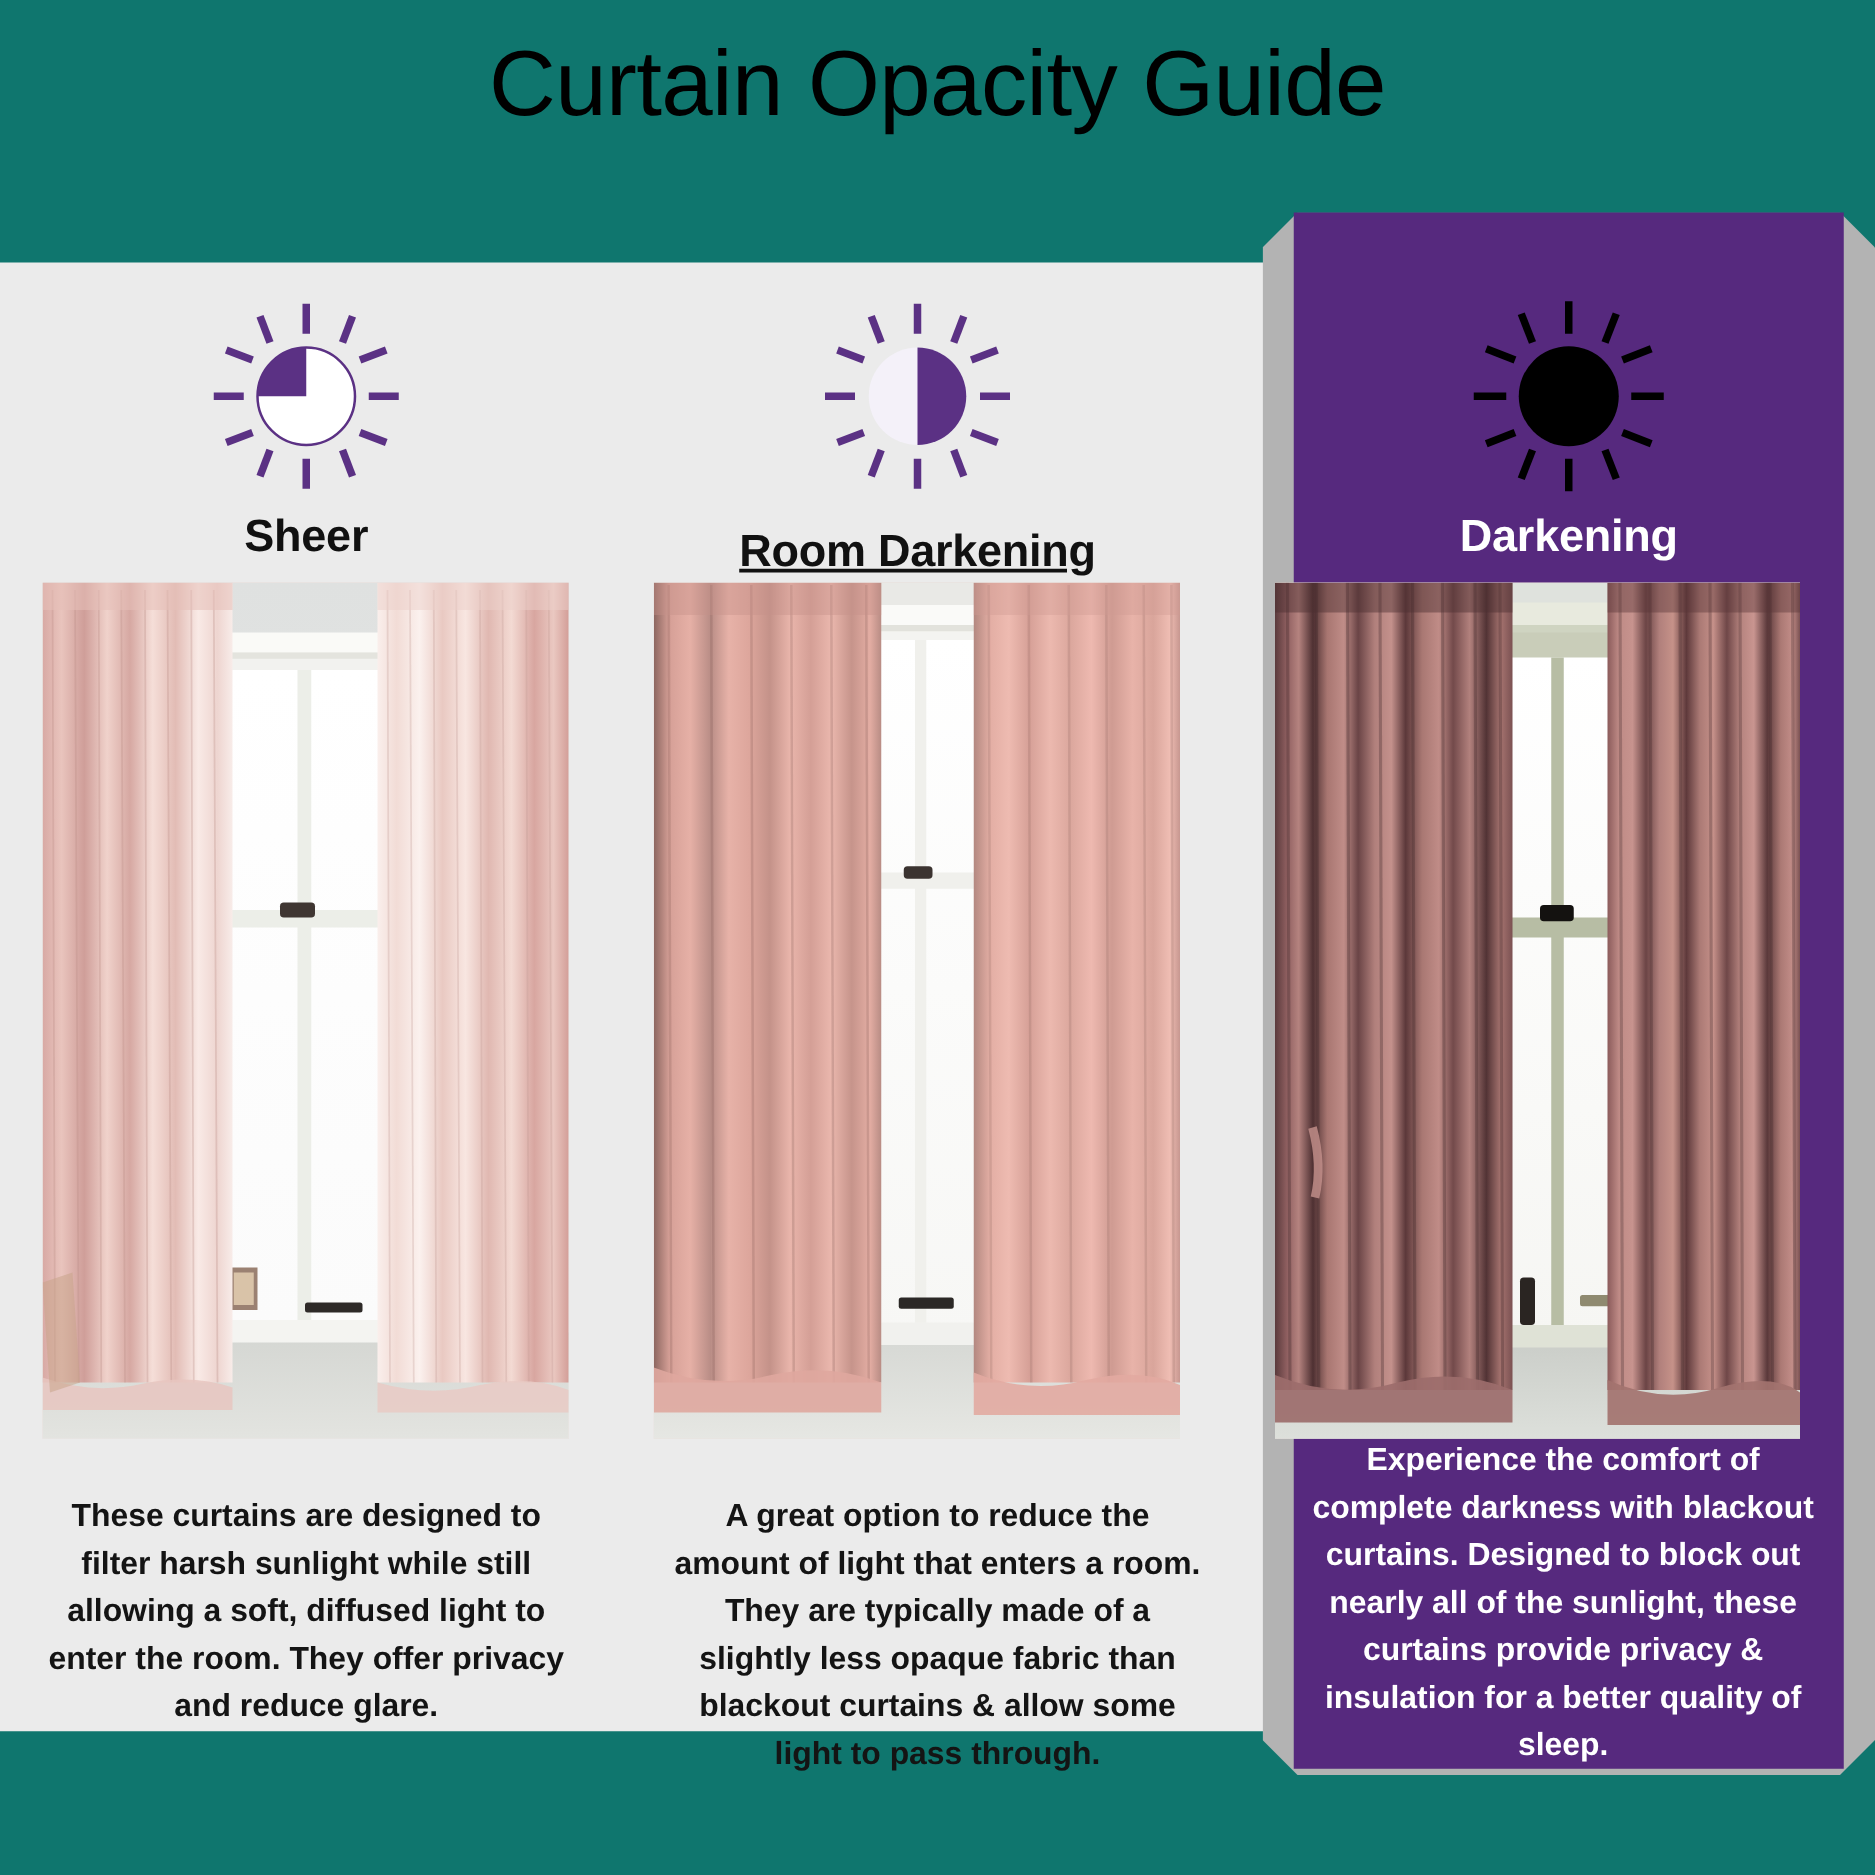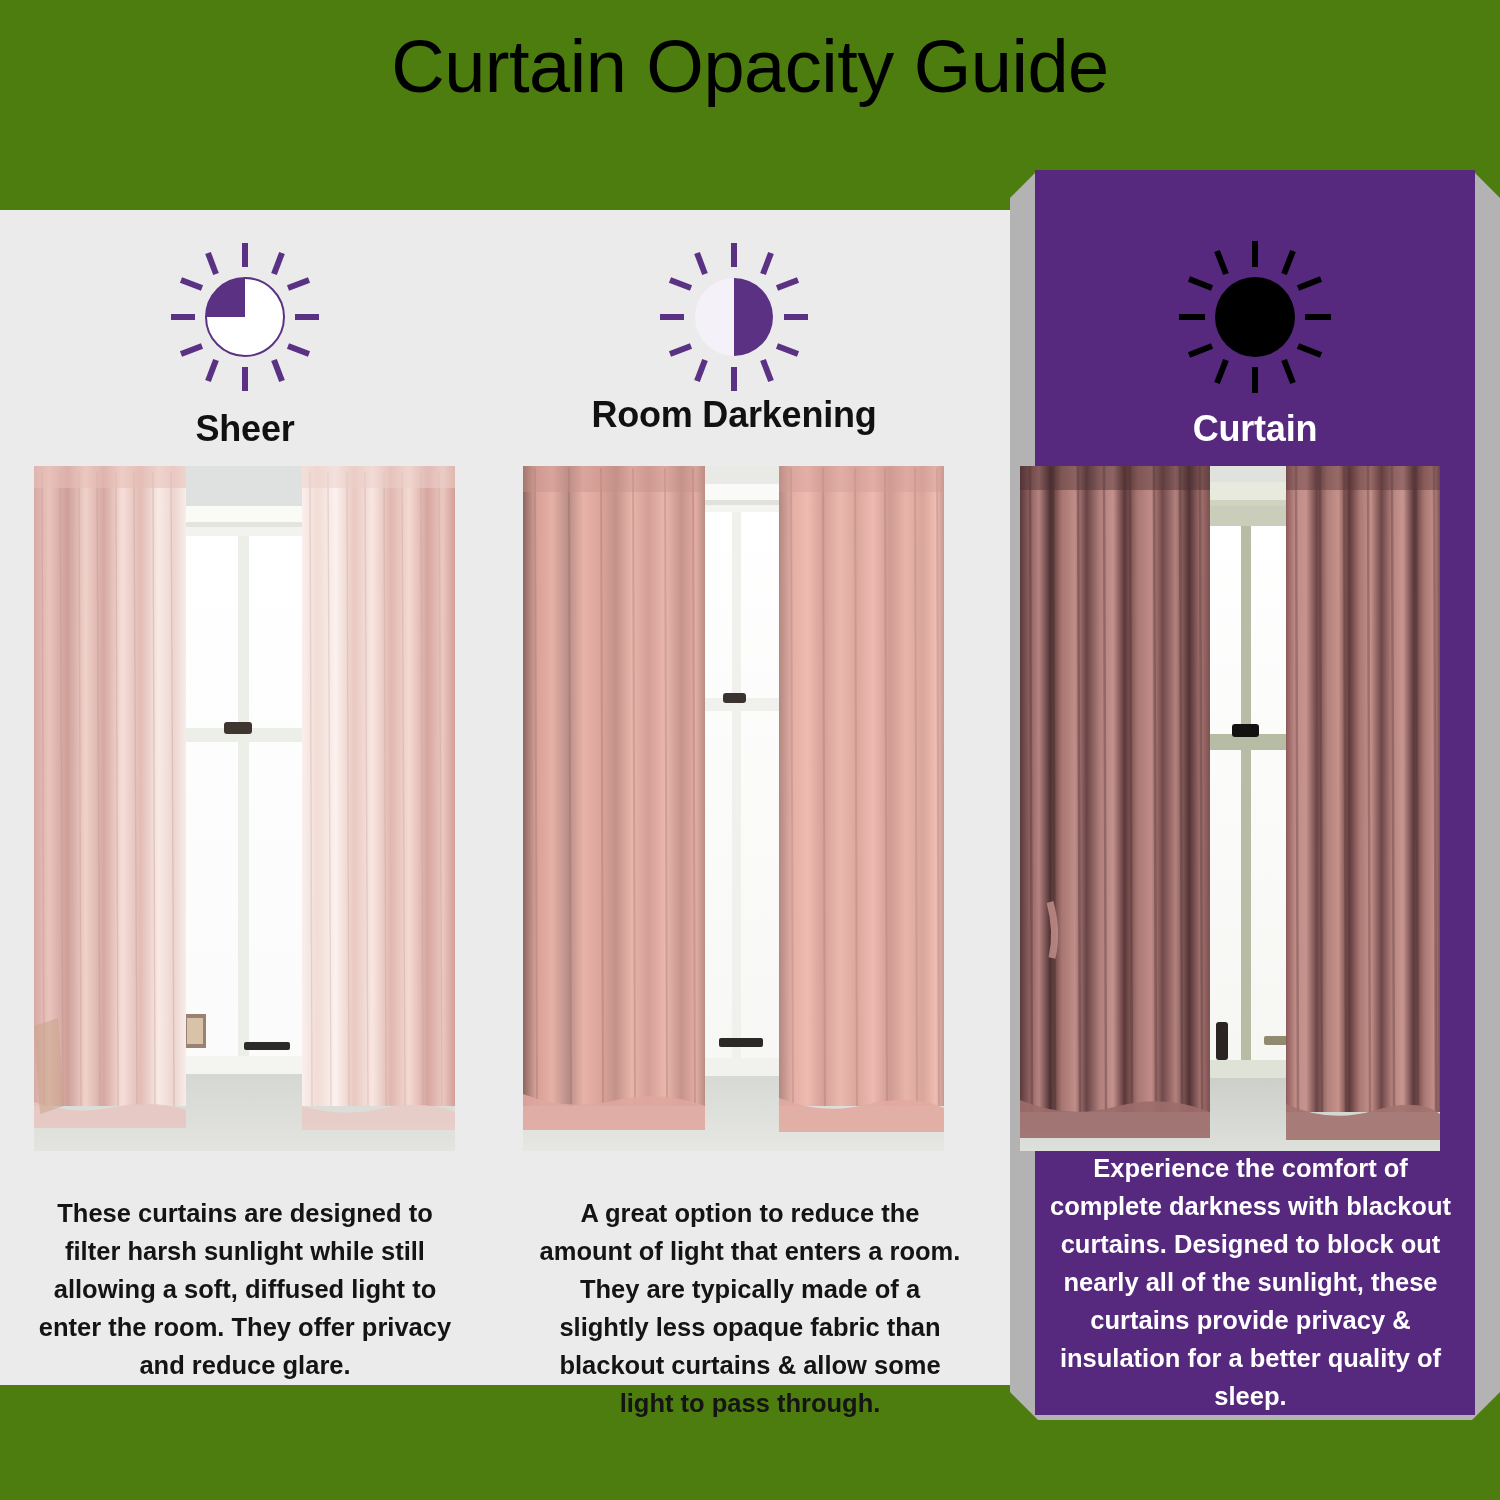--- a/index.html
+++ b/index.html
@@ -9,21 +9,21 @@
     height: 1500px;
     background: #ffffff;
     font-family: "Liberation Sans", sans-serif;
     overflow: hidden;
   }
 
   .page {
     position: relative;
     width: 1500px;
     height: 1500px;
-    background: #4d7c0f;
+    background: #0f766e;
   }
 
   
   .page-title {
     position: absolute;
     top: 26px;
     left: 0;
     width: 1500px;
     text-align: center;
     font-size: 74px;
@@ -101,21 +101,21 @@
   .card-heading {
     position: absolute;
     width: 100%;
     text-align: center;
     font-size: 36px;
     font-weight: bold;
     color: #111111;
     letter-spacing: -0.2px;
   }
   .col-1 .card-heading { top: 198px; }
-  .col-2 .card-heading { top: 184px; }
+  .col-2 .card-heading { top: 210px; text-decoration: underline; }
   .col-3 .card-heading { top: 238px; color: #ffffff; }
 
   
   .photo {
     position: absolute;
     top: 256px;
     left: 34px;
     width: 421px;
     height: 685px;
     overflow: hidden;
@@ -402,21 +402,21 @@
             <line x1="42" y1="146" x2="51" y2="123"></line>
             <line x1="14" y1="118" x2="37" y2="109"></line>
             <line x1="4" y1="80" x2="30" y2="80"></line>
             <line x1="14" y1="42" x2="37" y2="51"></line>
             <line x1="42" y1="14" x2="51" y2="37"></line>
           </g>
           <circle cx="80" cy="80" r="40" fill="#000000"></circle>
         </svg>
       </div>
 
-      <div class="card-heading">Curtain</div>
+      <div class="card-heading">Darkening</div>
 
       <div class="photo">
         <svg viewBox="0 0 420 685" preserveAspectRatio="none" aria-hidden="true">
           <defs>
             <linearGradient id="b_glass" x1="0" y1="0" x2="0" y2="1">
               <stop offset="0" stop-color="#ffffff"></stop>
               <stop offset="1" stop-color="#f6f6f3"></stop>
             </linearGradient>
             <linearGradient id="b_cL" x1="0" y1="0" x2="1" y2="0">
               <stop offset="0.00" stop-color="#5a3a3c"></stop>

